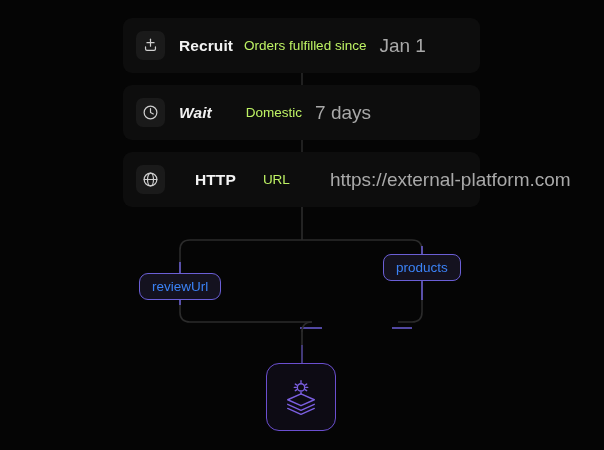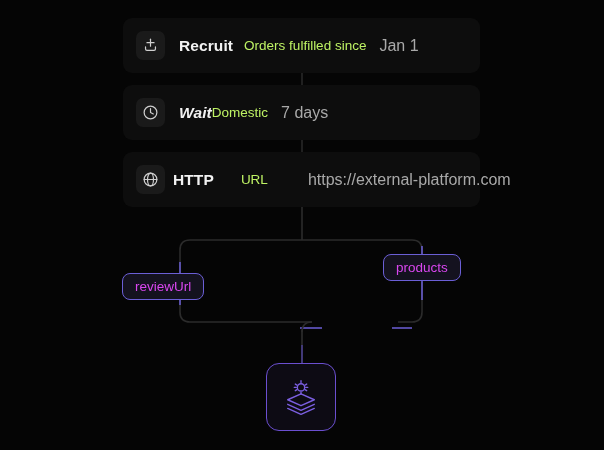--- a/index.html
+++ b/index.html
@@ -70,55 +70,55 @@
     color: #f2f2f2;
     letter-spacing: .1px;
     white-space: nowrap;
   }
   .card-key {
     font-size: 13.5px;
     color: #bef264;
     white-space: nowrap;
   }
   .card-val {
-    font-size: 16px;
+    font-size: 19px;
     color: #a9a9a9;
     white-space: nowrap;
   }
 
   
   .card-recruit .card-title { margin-left: 14px; }
   .card-recruit .card-key   { margin-left: 11px; }
   .card-recruit .card-val   { margin-left: 13px; }
 
   .card-wait .card-title { margin-left: 14px; font-style: italic; }
-  .card-wait .card-key   { }
+  .card-wait .card-key   { margin-left: 34px; }
   .card-wait .card-val   { margin-left: 13px; }
 
-  .card-http .card-title { margin-left: 8px; text-align: right; }
+  .card-http .card-title { margin-left: 30px; text-align: right; }
   .card-http .card-key   { margin-left: 27px; }
   .card-http .card-val   { margin-left: 40px; }
 
   
   .pill {
     position: absolute;
     height: 27px;
     background: #14121f;
     border: 1.3px solid #6b5fd6;
     border-radius: 8px;
     display: flex;
     align-items: center;
     justify-content: center;
     padding: 0 12px;
     font-size: 13.5px;
-    color: #d946ef;
+    color: #3b82f6;
     white-space: nowrap;
     z-index: 4;
   }
-  .pill-reviewurl  { left: 122px; top: 273px; }
+  .pill-reviewurl  { left: 139px; top: 273px; border-radius: 9px; }
   .pill-products   { left: 383px; top: 254px; }
   .pill-firstname  { left: 318px; top: 315px; }
 
   
   .node {
     position: absolute;
     left: 266px;
     top: 363px;
     width: 70px;
     height: 68px;

